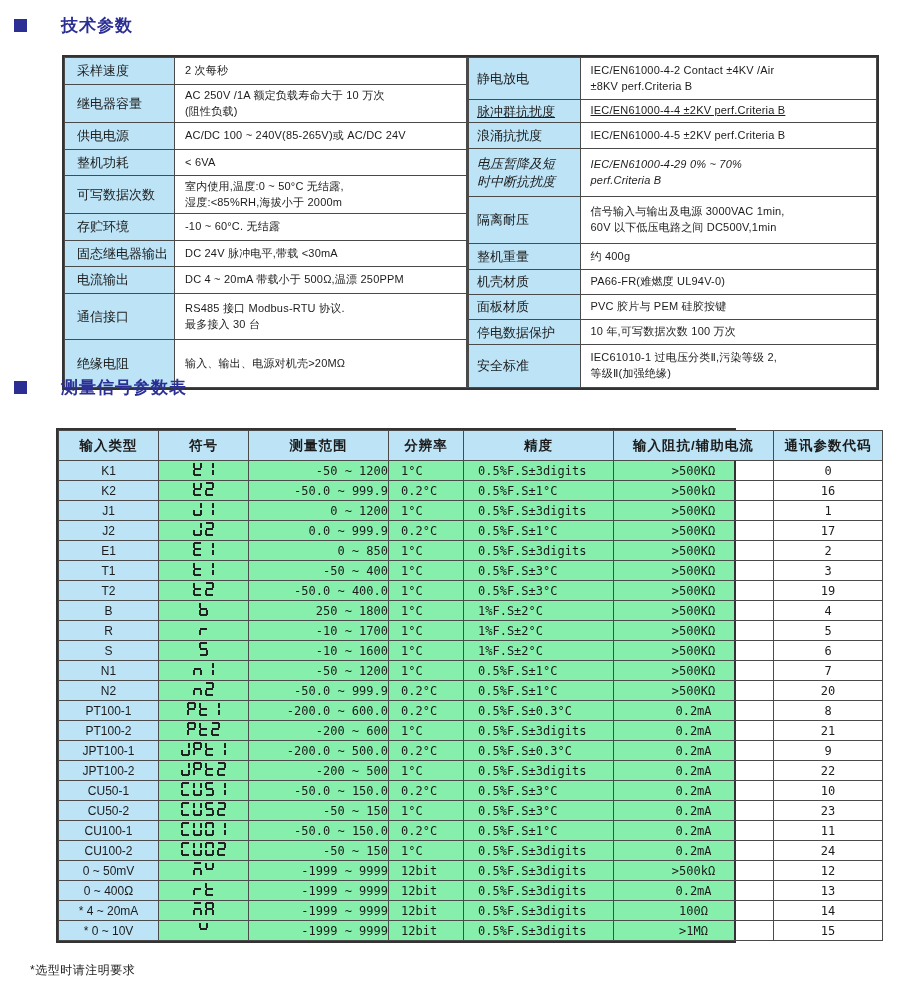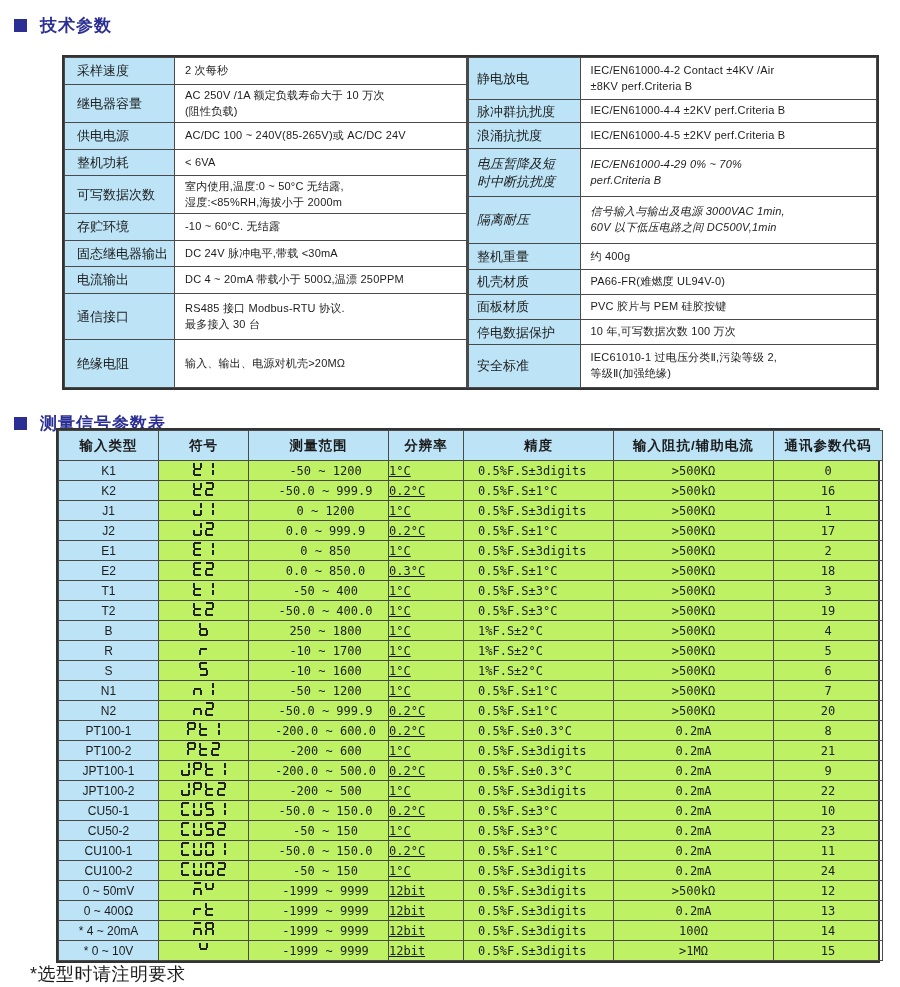--- a/index.html
+++ b/index.html
@@ -11,23 +11,23 @@
   }
   *{box-sizing:border-box;margin:0;padding:0;}
   html,body{background:#fff;}
   body{
     width:900px;height:987px;position:relative;
     font-family:"Liberation Sans","DejaVu Sans",sans-serif;
     color:var(--ink);
   }
   .sec-title{position:absolute;display:flex;align-items:center;gap:13px;}
   .sec-sq{width:13px;height:13px;background:var(--navy);flex:0 0 auto;}
-  .sec-txt{font-size:17px;font-weight:bold;color:var(--navy);letter-spacing:1px;}
+  .sec-txt{font-size:17px;font-weight:bold;color:var(--navy);letter-spacing:1px;margin-left:21px;}
   #sec1{top:14px;left:14px;}
-  #sec2{top:412px;left:14px;}
+  #sec2{top:376px;left:14px;}
 
   
   .t1wrap{
     position:absolute;top:55px;left:62px;width:817px;
     display:flex;border:2px solid var(--bout);background:#fff;
   }
   table{border-collapse:collapse;table-layout:fixed;}
   .t1{width:50%;}
   .t1 td{border:1px solid var(--bline);vertical-align:middle;}
   .t1l{width:405px;}
@@ -41,53 +41,53 @@
   td.val{
     font-size:11px;padding:2px 6px 2px 10px;
     white-space:pre-line;line-height:1.45;
     letter-spacing:.2px;
   }
   .t1l td.lbl{width:110px;padding-left:12px;}
   .t1r td.lbl{width:112px;}
 
   
   .t2wrap{
-    position:absolute;top:428px;left:56px;width:824px;
-    border:2px solid var(--bout);background:#bef264;
+    position:absolute;top:428px;left:56px;width:680px;
+    border:2px solid var(--bout);background:#86efac;
   }
   .t2{width:100%;}
   .t2 th,.t2 td{border:1px solid var(--bline);vertical-align:middle;overflow:hidden;}
   .t2 thead tr{height:30px;}
   .t2 tbody tr{height:20px;}
   .t2 th{
     background:var(--blue);font-size:13.5px;font-weight:600;
     letter-spacing:1px;text-align:center;
   }
   td.c-type{background:var(--blue);text-align:center;font-size:12px;}
   td.c-sym{text-align:center;}
   .mono{font-family:"DejaVu Sans Mono","Liberation Mono",monospace;font-size:12px;}
-  td.c-range{text-align:center;padding-left:14px;}
-  td.c-res{text-align:left;text-decoration:underline;}
+  td.c-range{text-align:right;padding-left:14px;}
+  td.c-res{text-align:left;padding-left:12px;}
   td.c-acc{text-align:left;padding-left:14px;}
   td.c-imp{text-align:center;}
   td.c-code{text-align:center;}
 
   
   .segline{display:inline-flex;align-items:center;height:15px;}
   .sgc{position:relative;display:inline-block;width:9px;height:14px;margin:0 1.5px;}
   .sg{position:absolute;background:#222;}
   .sg-a{left:1px;right:1px;top:0;height:2px;}
   .sg-g{left:1px;right:1px;top:6px;height:2px;}
   .sg-d{left:1px;right:1px;bottom:0;height:2px;}
   .sg-f{left:0;top:1px;width:2px;height:5px;}
   .sg-b{right:0;top:1px;width:2px;height:5px;}
   .sg-e{left:0;bottom:1px;width:2px;height:5px;}
   .sg-c{right:0;bottom:1px;width:2px;height:5px;}
 
-  .footnote{position:absolute;top:962px;left:30px;font-size:18px;font-weight:500;letter-spacing:.5px;}
+  .footnote{position:absolute;top:962px;left:30px;font-size:12px;font-weight:500;letter-spacing:.5px;}
 </style>
 </head>
 <body>
 
 <div class="sec-title" id="sec1">
   <span class="sec-sq"></span>
   <span class="sec-txt">技术参数</span>
 </div>
 
 <div class="t1wrap">
@@ -138,35 +138,35 @@
         </tr>
       </tbody>
     </table>
   <table class="t1 t1r">
       <tbody id="t1r-body">
         <tr style="height: 42px;">
           <td class="lbl">静电放电</td>
           <td class="val">IEC/EN61000-4-2   Contact ±4KV /Air
 ±8KV perf.Criteria B</td>
         </tr>
-        <tr style="height: 17px;">
+        <tr style="height: 17px; text-decoration: underline;">
           <td class="lbl">脉冲群抗扰度</td>
           <td class="val">IEC/EN61000-4-4  ±2KV  perf.Criteria B</td>
         </tr>
         <tr style="height: 26px;">
           <td class="lbl">浪涌抗扰度</td>
           <td class="val">IEC/EN61000-4-5  ±2KV  perf.Criteria B</td>
         </tr>
         <tr style="height: 47px; font-style: italic;">
           <td class="lbl">电压暂降及短
 时中断抗扰度</td>
           <td class="val">IEC/EN61000-4-29  0% ~ 70%
 perf.Criteria B</td>
         </tr>
-        <tr style="height: 47px; font-style: italic;">
+        <tr style="height: 47px;">
           <td class="lbl">隔离耐压</td>
           <td class="val">信号输入与输出及电源 3000VAC 1min,
 60V 以下低压电路之间 DC500V,1min</td>
         </tr>
         <tr style="height: 25px; margin-top: 12px;">
           <td class="lbl">整机重量</td>
           <td class="val">约 400g</td>
         </tr>
         <tr style="height: 25px;">
           <td class="lbl">机壳材质</td>
@@ -320,44 +320,20 @@
                 <i class="sg sg-c"></i>
               </span>
             </span></td>
           <td class="c-range mono">0 ~ 850</td>
           <td class="c-res mono">1°C</td>
           <td class="c-acc mono">0.5%F.S±3digits</td>
           <td class="c-imp mono">&gt;500KΩ</td>
           <td class="c-code mono">2</td>
         </tr>
         <tr>
-          <td class="c-type">E2</td>
-          <td class="c-sym"><span class="segline">
-              <span class="sgc">
-                <i class="sg sg-a"></i>
-                <i class="sg sg-d"></i>
-                <i class="sg sg-e"></i>
-                <i class="sg sg-f"></i>
-                <i class="sg sg-g"></i>
-              </span>
-              <span class="sgc">
-                <i class="sg sg-a"></i>
-                <i class="sg sg-b"></i>
-                <i class="sg sg-d"></i>
-                <i class="sg sg-e"></i>
-                <i class="sg sg-g"></i>
-              </span>
-            </span></td>
-          <td class="c-range mono">0.0 ~ 850.0</td>
-          <td class="c-res mono">0.3°C</td>
-          <td class="c-acc mono">0.5%F.S±1°C</td>
-          <td class="c-imp mono">&gt;500KΩ</td>
-          <td class="c-code mono">18</td>
-        </tr>
-        <tr>
           <td class="c-type">T1</td>
           <td class="c-sym"><span class="segline">
               <span class="sgc">
                 <i class="sg sg-d"></i>
                 <i class="sg sg-e"></i>
                 <i class="sg sg-f"></i>
                 <i class="sg sg-g"></i>
               </span>
               <span class="sgc">
                 <i class="sg sg-b"></i>

